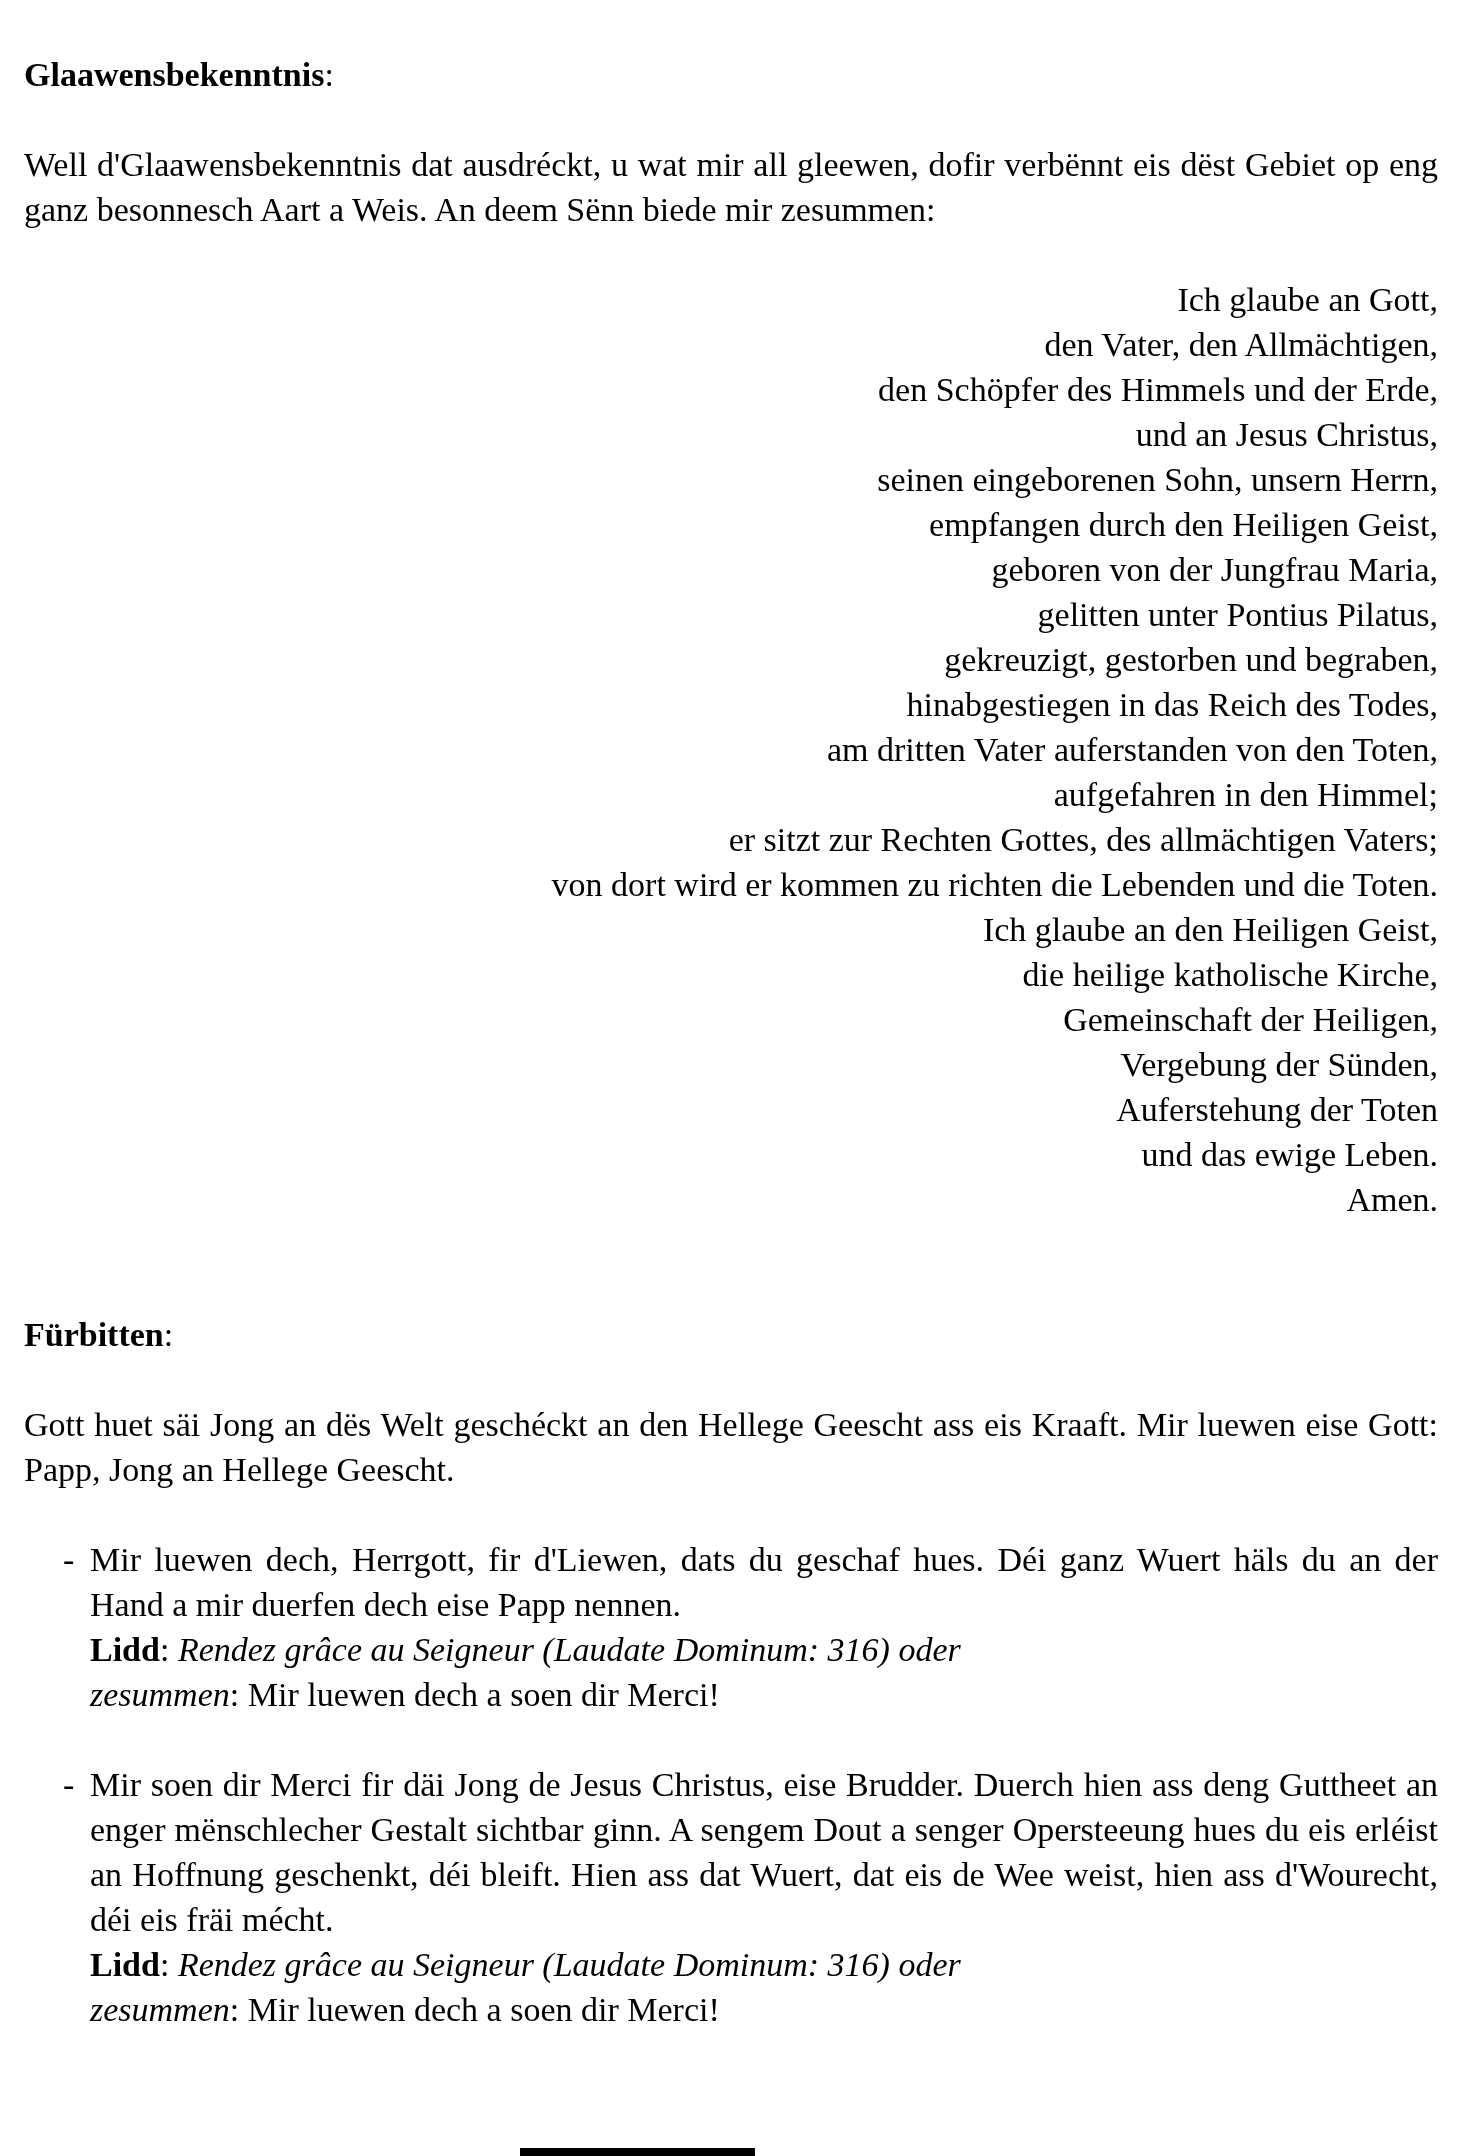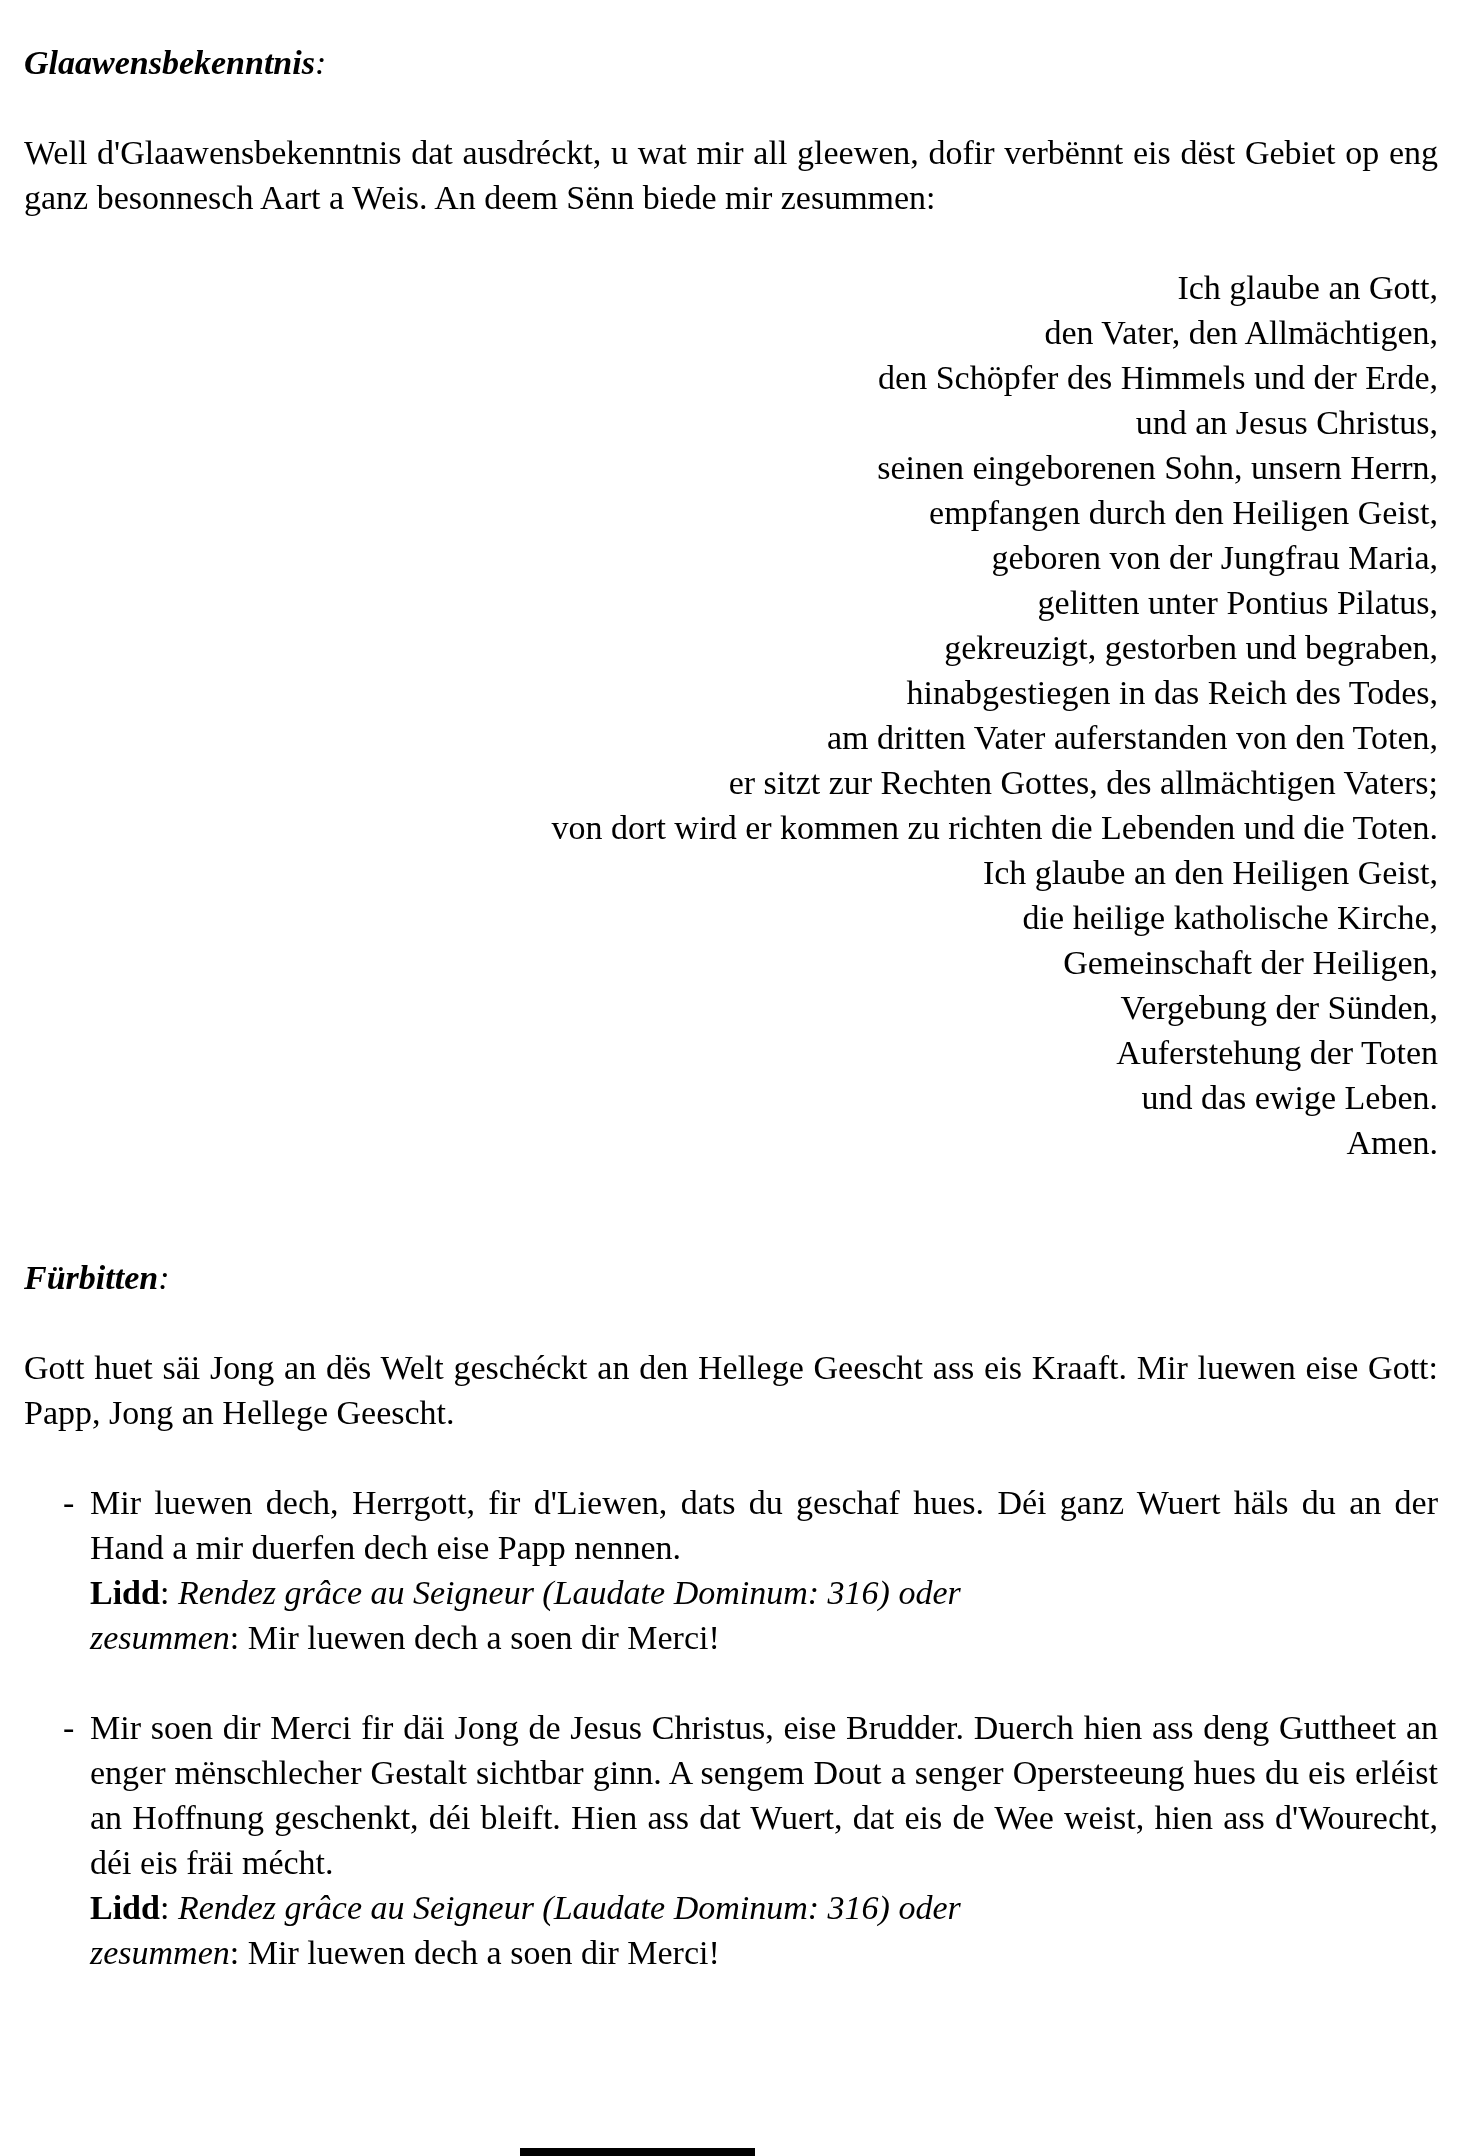--- a/index.html
+++ b/index.html
@@ -10,21 +10,21 @@
     color: #000000;
     font-family: "Liberation Serif", "DejaVu Serif", serif;
     font-size: 34px;
     line-height: 45px;
     position: relative;
     overflow: hidden;
   }
   .page {
     padding: 36px 32px 0 24px;
   }
-  .heading { margin: 4px 0 45px 0; font-style: italic; }
+  .heading { margin: 16px 0 45px 0; }
   .heading .hb { font-weight: bold; }
   .para {
     text-align: justify;
     margin: 0 0 45px 0;
   }
   .creed { margin: 0 0 90px 0; text-align: right; }
   .cl { white-space: nowrap; }
   .intro2 { margin-bottom: 45px; }
   .bullet {
     position: relative;
@@ -66,20 +66,21 @@
     <div class="cl">den Vater, den Allmächtigen,</div>
     <div class="cl">den Schöpfer des Himmels und der Erde,</div>
     <div class="cl">und an Jesus Christus,</div>
     <div class="cl">seinen eingeborenen Sohn, unsern Herrn,</div>
     <div class="cl">empfangen durch den Heiligen Geist,</div>
     <div class="cl">geboren von der Jungfrau Maria,</div>
     <div class="cl">gelitten unter Pontius Pilatus,</div>
     <div class="cl">gekreuzigt, gestorben und begraben,</div>
     <div class="cl">hinabgestiegen in das Reich des Todes,</div>
     <div class="cl">am dritten Vater auferstanden von den Toten,</div>
+    <div class="cl">aufgefahren in den Himmel;</div>
     <div class="cl">er sitzt zur Rechten Gottes, des allmächtigen Vaters;</div>
     <div class="cl">von dort wird er kommen zu richten die Lebenden und die Toten.</div>
     <div class="cl">Ich glaube an den Heiligen Geist,</div>
     <div class="cl">die heilige katholische Kirche,</div>
     <div class="cl">Gemeinschaft der Heiligen,</div>
     <div class="cl">Vergebung der Sünden,</div>
     <div class="cl">Auferstehung der Toten</div>
     <div class="cl">und das ewige Leben.</div>
     <div class="cl">Amen.</div>
   </div>

